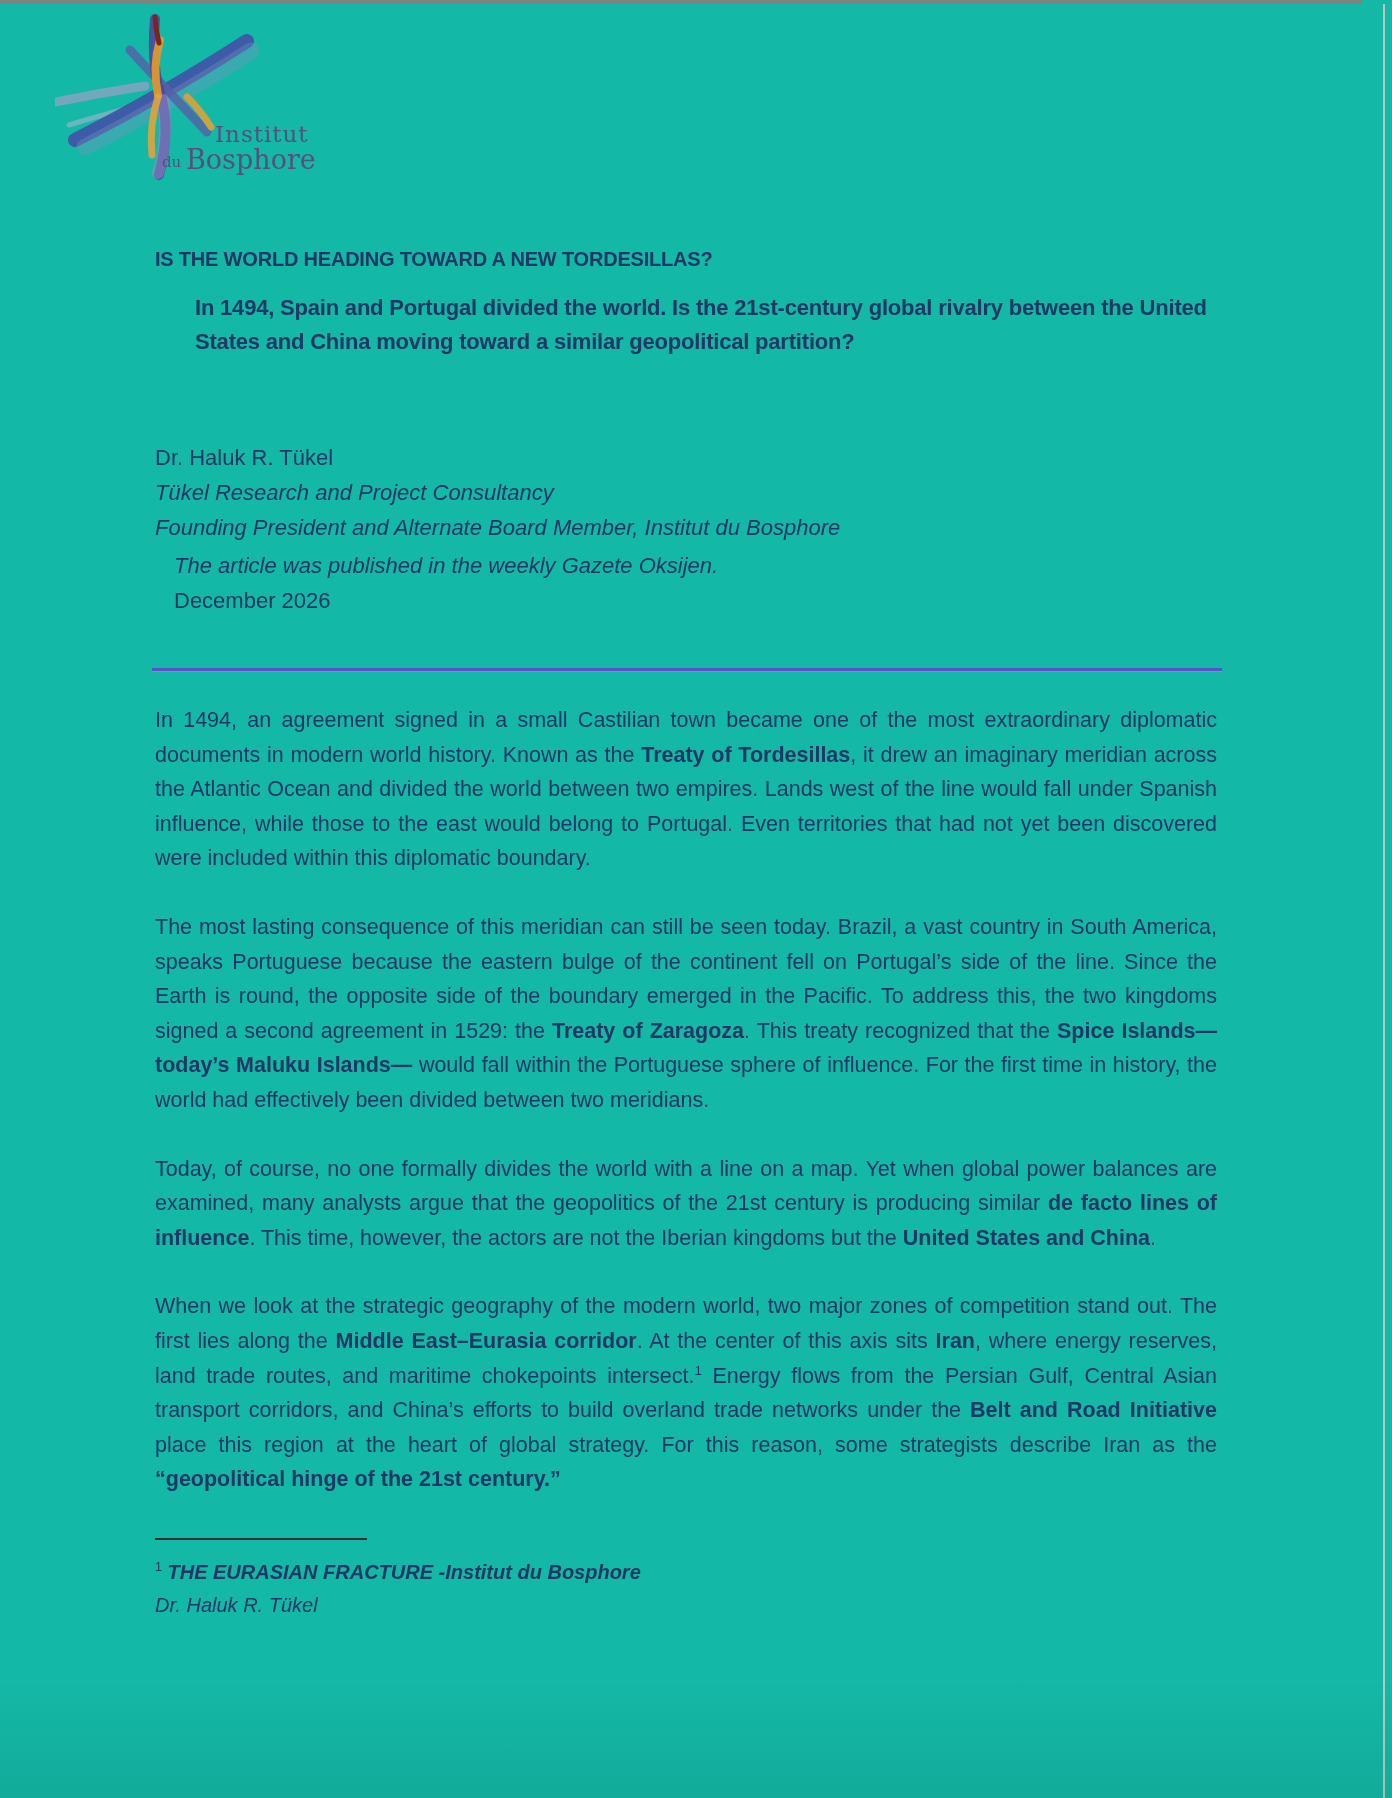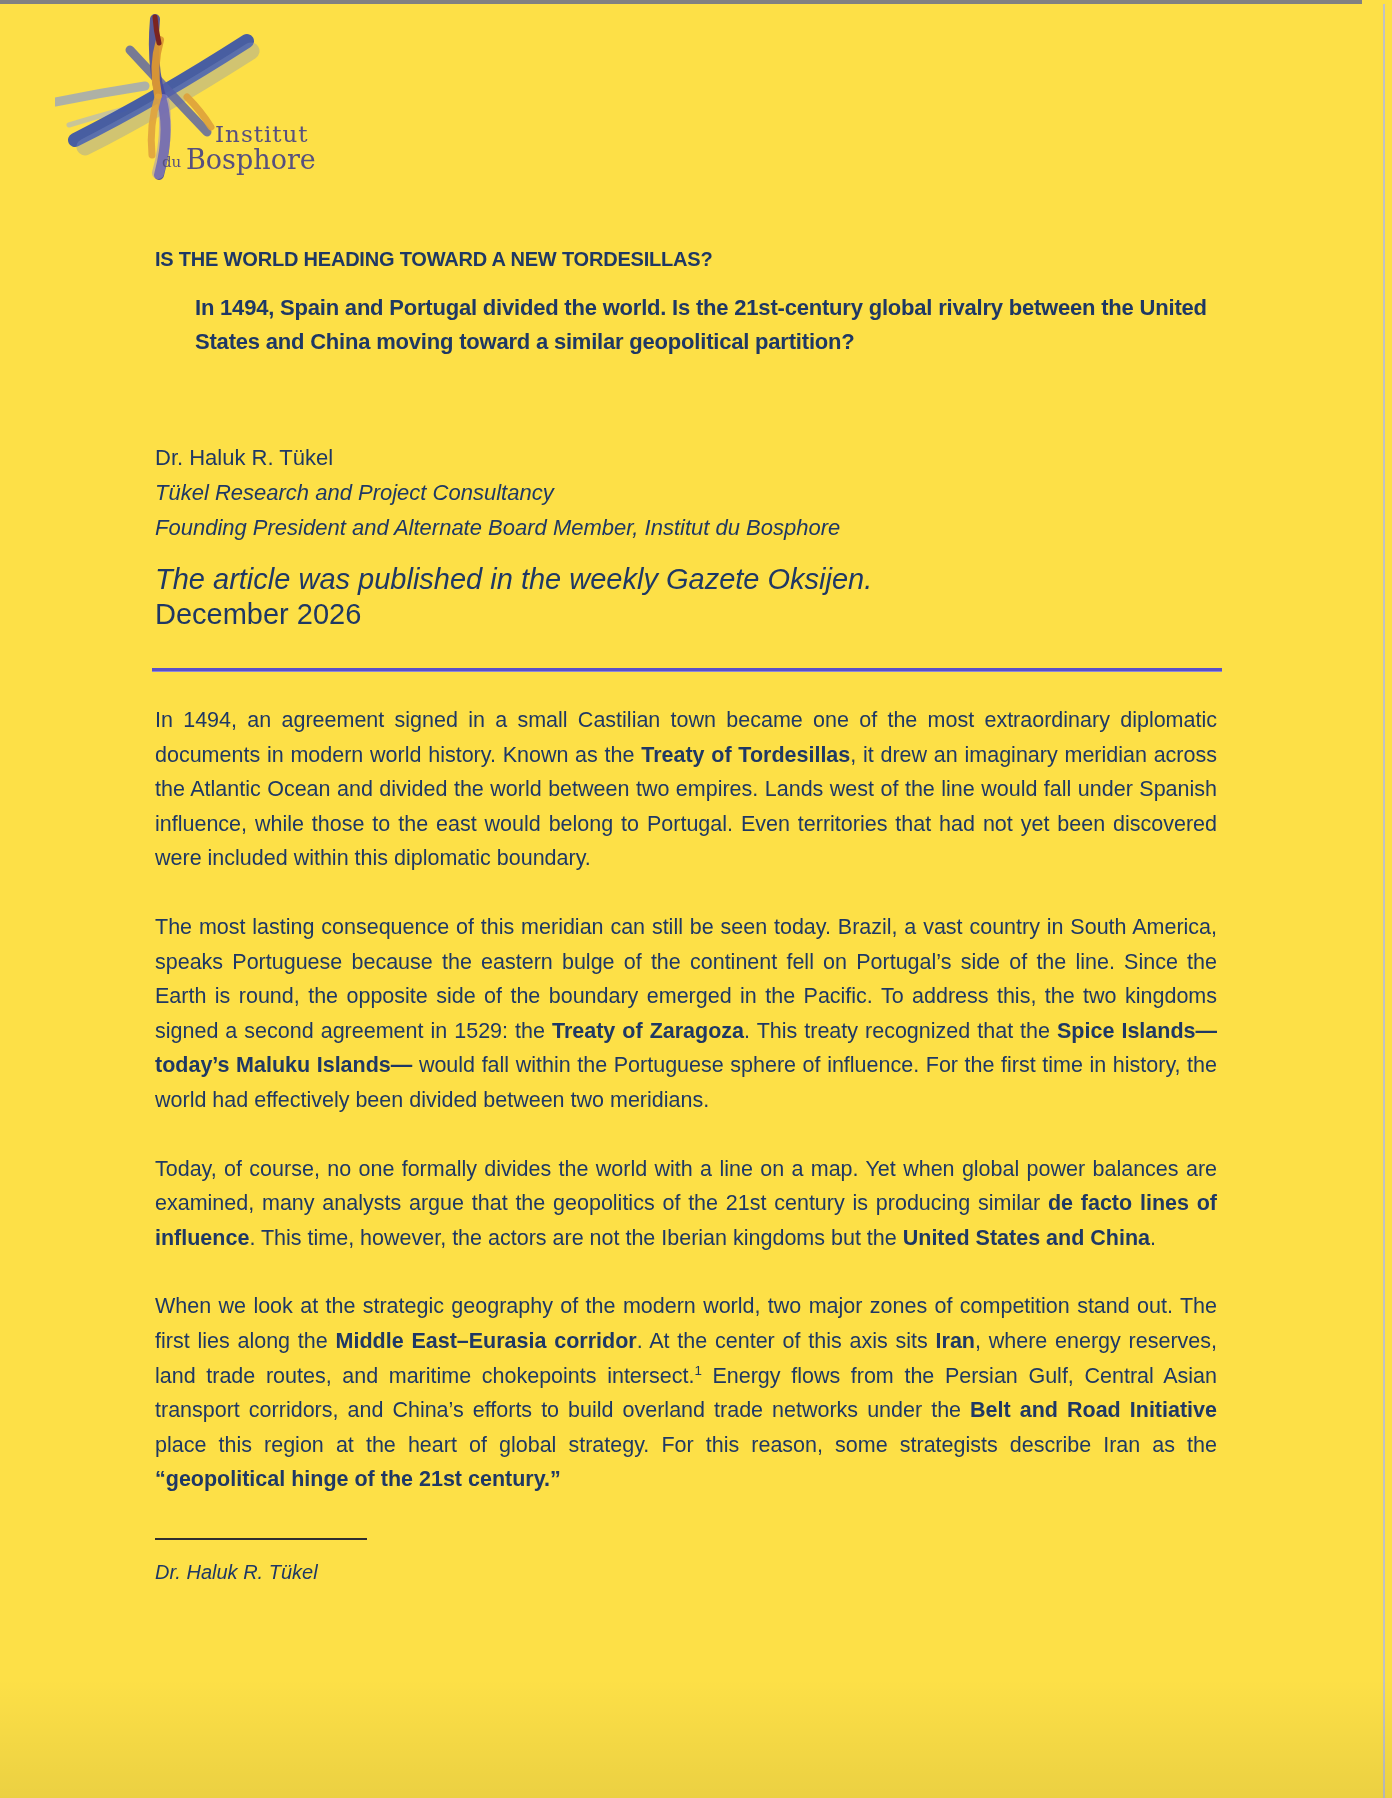--- a/index.html
+++ b/index.html
@@ -1,19 +1,19 @@
 <!DOCTYPE html>
 <html><head>
 <meta charset="utf-8">
 <style>
   html,body{margin:0;padding:0;background:#ffffff;}
   #page{
     position:relative;
     width:1392px;height:1798px;
-    background:#fde047;
+    background:#14b8a6;
     overflow:hidden;
     font-family:"Liberation Sans",sans-serif;
     color:#1f3864;
   }
   .top-edge{
     position:absolute;left:0;top:0;width:1362px;height:4px;
     background:#818181;
   }
   .right-edge{
     position:absolute;left:1383px;top:4px;width:2px;height:1794px;
@@ -29,21 +29,21 @@
   .doc-title{
     top:248px;
     font-size:20px;font-weight:bold;letter-spacing:-0.2px;
   }
   .doc-subtitle{
     top:291px;
     font-size:22px;font-weight:bold;line-height:34px;letter-spacing:-0.2px;margin-left:40px;
   }
   .byline{top:440px;font-size:22px;line-height:35px;}
   .byline .it{font-style:italic;}
-  .pubinfo{top:562px;font-size:29px;line-height:35px;}
+  .pubinfo{top:548px;font-size:22px;line-height:35px;margin-left:19px;}
   .pubinfo .it{font-style:italic;}
   .rule{
     position:absolute;left:152px;top:668px;width:1070px;height:4px;
     background:linear-gradient(to bottom,#5a51c8 0%,#5a51c8 65%,#a9a3e2 100%);
   }
   .body-text{
     top:703px;
     font-size:21.5px;line-height:34.6px;text-align:justify;
   }
   .body-text p{margin:0 0 34px 0;}
@@ -104,17 +104,18 @@
 
   <div class="content body-text" style="position:absolute;">
     <p><span>In 1494, an agreement signed in a small Castilian town became one of the most extraordinary diplomatic documents in modern world history. Known as the </span><span class="b">Treaty of Tordesillas</span><span>, it drew an imaginary meridian across the Atlantic Ocean and divided the world between two empires. Lands west of the line would fall under Spanish influence, while those to the east would belong to Portugal. Even territories that had not yet been discovered were included within this diplomatic boundary.</span></p>
     <p><span>The most lasting consequence of this meridian can still be seen today. Brazil, a vast country in South America, speaks Portuguese because the eastern bulge of the continent fell on Portugal’s side of the line. Since the Earth is round, the opposite side of the boundary emerged in the Pacific. To address this, the two kingdoms signed a second agreement in 1529: the </span><span class="b">Treaty of Zaragoza</span><span>. This treaty recognized that the </span><span class="b">Spice Islands—today’s Maluku Islands—</span><span> would fall within the Portuguese sphere of influence. For the first time in history, the world had effectively been divided between two meridians.</span></p>
     <p><span>Today, of course, no one formally divides the world with a line on a map. Yet when global power balances are examined, many analysts argue that the geopolitics of the 21st century is producing similar </span><span class="b">de facto lines of influence</span><span>. This time, however, the actors are not the Iberian kingdoms but the </span><span class="b">United States and China</span><span>.</span></p>
     <p><span>When we look at the strategic geography of the modern world, two major zones of competition stand out. The first lies along the </span><span class="b">Middle East–Eurasia corridor</span><span>. At the center of this axis sits </span><span class="b">Iran</span><span>, where energy reserves, land trade routes, and maritime chokepoints intersect.</span><sup>1</sup><span> Energy flows from the Persian Gulf, Central Asian transport corridors, and China’s efforts to build overland trade networks under the </span><span class="b">Belt and Road Initiative</span><span> place this region at the heart of global strategy. For this reason, some strategists describe Iran as the </span><span class="b">“geopolitical hinge of the 21st century.”</span></p>
   </div>
 
   <div class="footnote">
     <div class="fn-divider"></div>
+    <div><sup>1</sup><span> </span><span class="b i">THE EURASIAN FRACTURE -Institut du Bosphore</span></div>
     <div><span class="i">Dr. Haluk R. Tükel</span></div>
   </div>
 
   <div class="bottom-shadow"></div>
 </div>
 
 </body></html>

